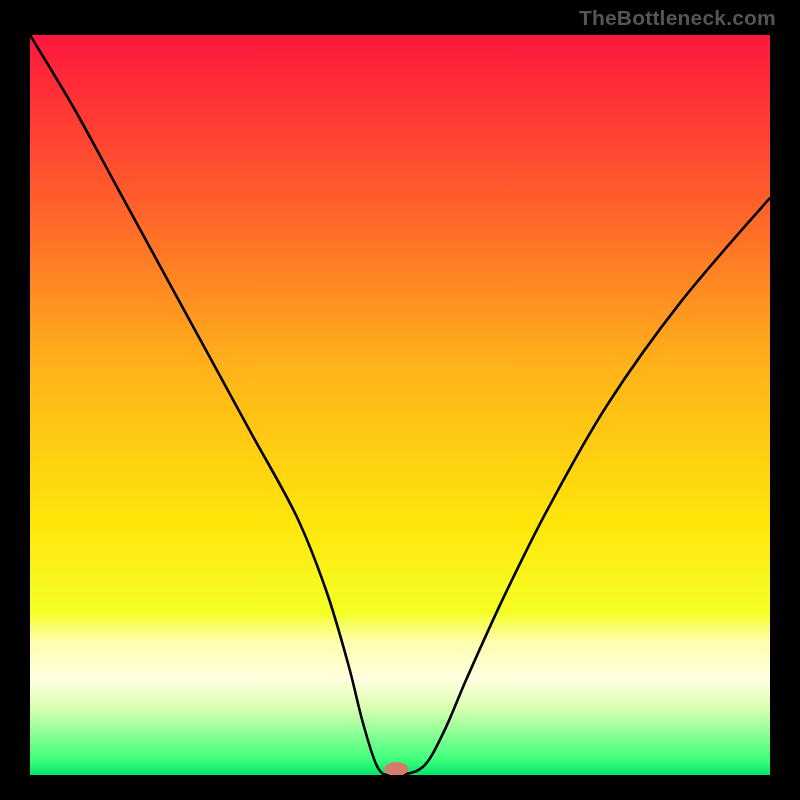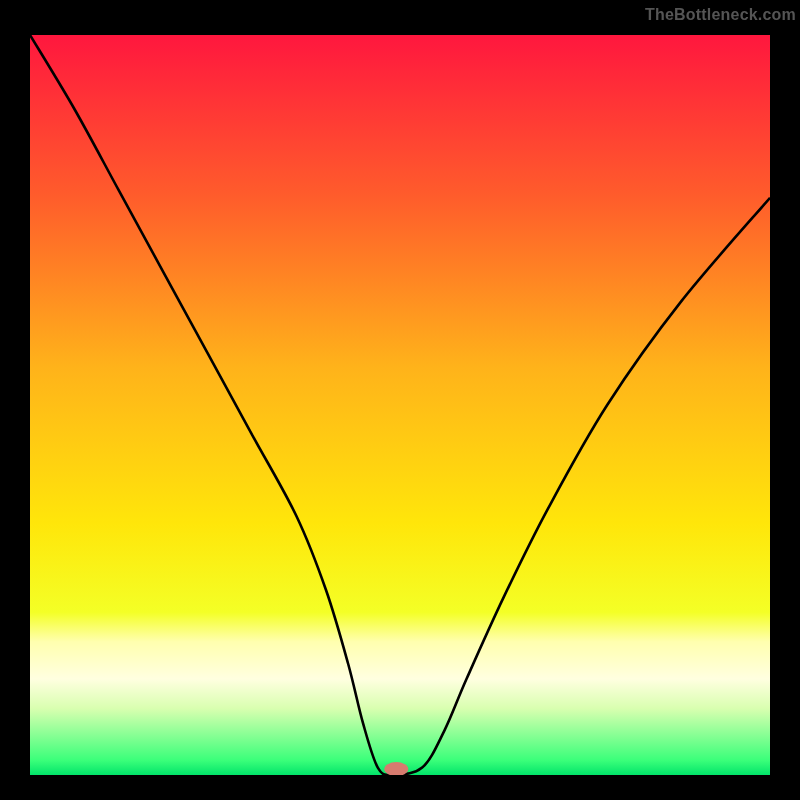--- a/index.html
+++ b/index.html
@@ -13,23 +13,23 @@
   }
   .frame {
     position: relative;
     width: 800px;
     height: 800px;
     background: #000;
   }
   .watermark {
     position: absolute;
     top: 6px;
-    right: 4px;
+    right: 24px;
     color: #555;
-    font-size: 16px;
+    font-size: 21px;
     font-weight: 600;
     letter-spacing: 0.2px;
     z-index: 10;
   }
   .plot-wrap {
     position: absolute;
     left: 30px;
     top: 35px;
     width: 740px;
     height: 740px;

